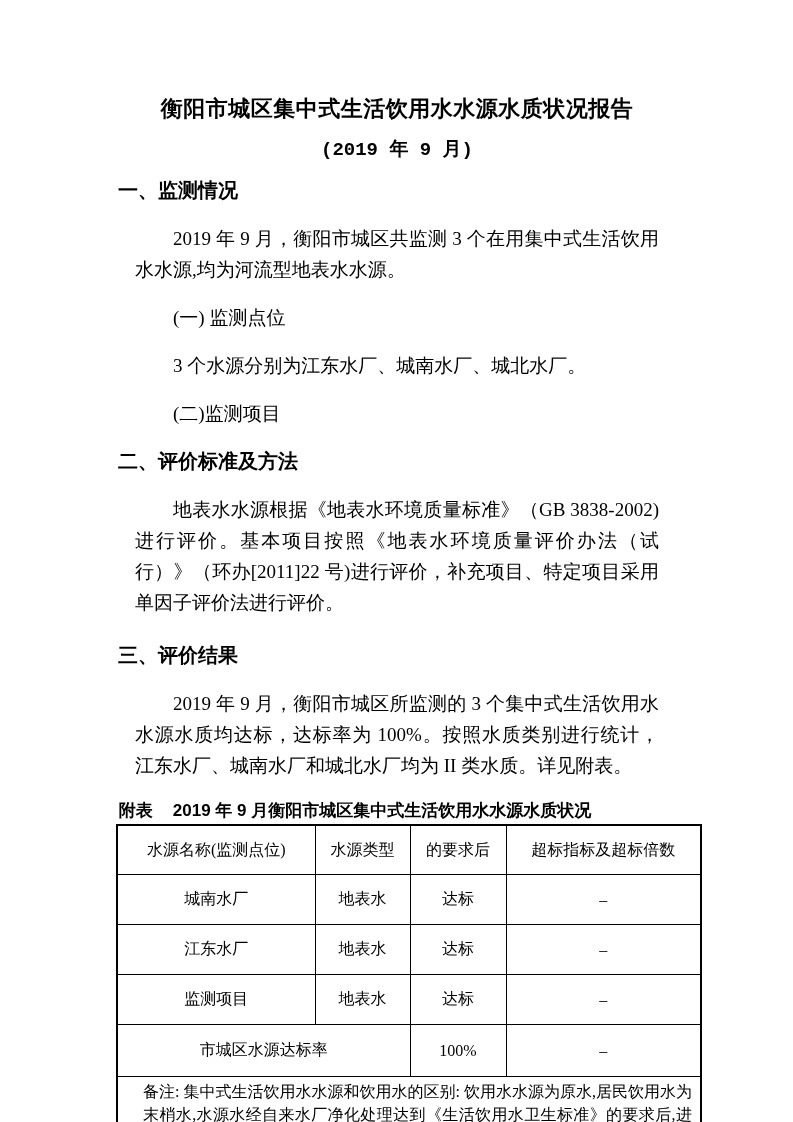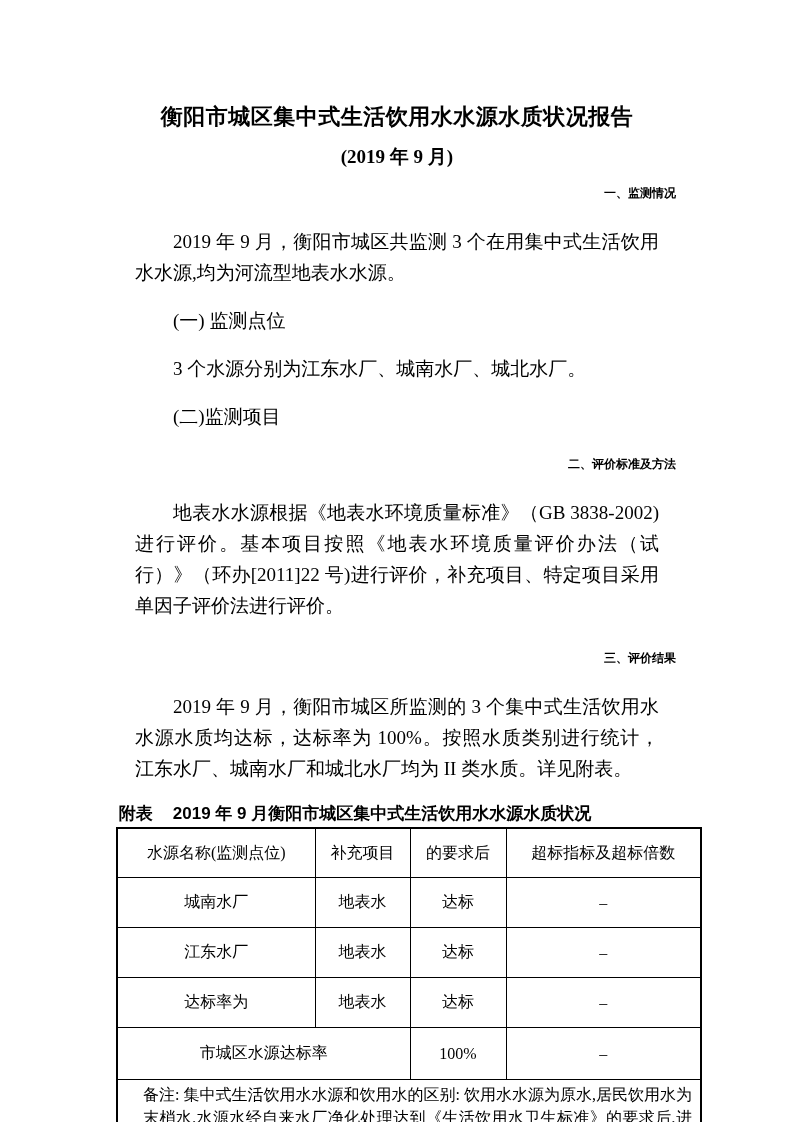--- a/index.html
+++ b/index.html
@@ -8,43 +8,42 @@
     width: 793px;
     height: 1122px;
     background: #ffffff;
     color: #000000;
     overflow: hidden;
     font-family: "Liberation Serif", "DejaVu Serif", serif;
   }
   .textcol { margin: 0 117px 0 118px; padding-top: 92px; }
 
   .doc-title {
-    margin: 8px;
+    margin: 0;
     font-family: "Liberation Sans", "DejaVu Sans", sans-serif;
     font-weight: bold;
     font-size: 22px;
     line-height: 33px;
     text-align: center;
     letter-spacing: 0.5px;
   }
   .doc-subtitle {
-    margin: 0;
-    font-family: Liberation Serif, serif;
+    margin: 9px;
+    font-family: Liberation Mono, monospace;
     font-weight: bold;
     font-size: 19px;
     line-height: 32px;
     text-align: center;
   }
   .sec-heading {
     margin: 5px 0 0 0;
     font-family: "Liberation Sans", "DejaVu Sans", sans-serif;
     font-weight: bold;
-    font-size: 12px;
+    font-size: 20px;
     line-height: 31px;
-    text-align: right;
   }
   .sec-heading.mt6 { margin-top: 22px; }
   .body-p {
     margin: 17px;
     font-size: 19px;
     line-height: 31px;
     text-align: justify;
     text-indent: 2em;
   }
 
@@ -115,38 +114,38 @@
     <table class="report">
       <colgroup>
         <col style="width:198px">
           <col style="width:95px">
           <col style="width:96px">
           <col style="width:195px">
       </colgroup>
       <tbody>
         <tr class="hdr">
           <td>水源名称(监测点位)</td>
-          <td>补充项目</td>
+          <td>水源类型</td>
           <td>的要求后</td>
           <td>超标指标及超标倍数</td>
         </tr>
         <tr class="datarow">
           <td>城南水厂</td>
           <td>地表水</td>
           <td>达标</td>
           <td>–</td>
         </tr>
         <tr class="datarow">
           <td>江东水厂</td>
           <td>地表水</td>
           <td>达标</td>
           <td>–</td>
         </tr>
         <tr class="datarow">
-          <td>达标率为</td>
+          <td>监测项目</td>
           <td>地表水</td>
           <td>达标</td>
           <td>–</td>
         </tr>
         <tr class="sumrow">
           <td colspan="2">市城区水源达标率</td>
           <td>100%</td>
           <td>–</td>
         </tr>
         <tr>

